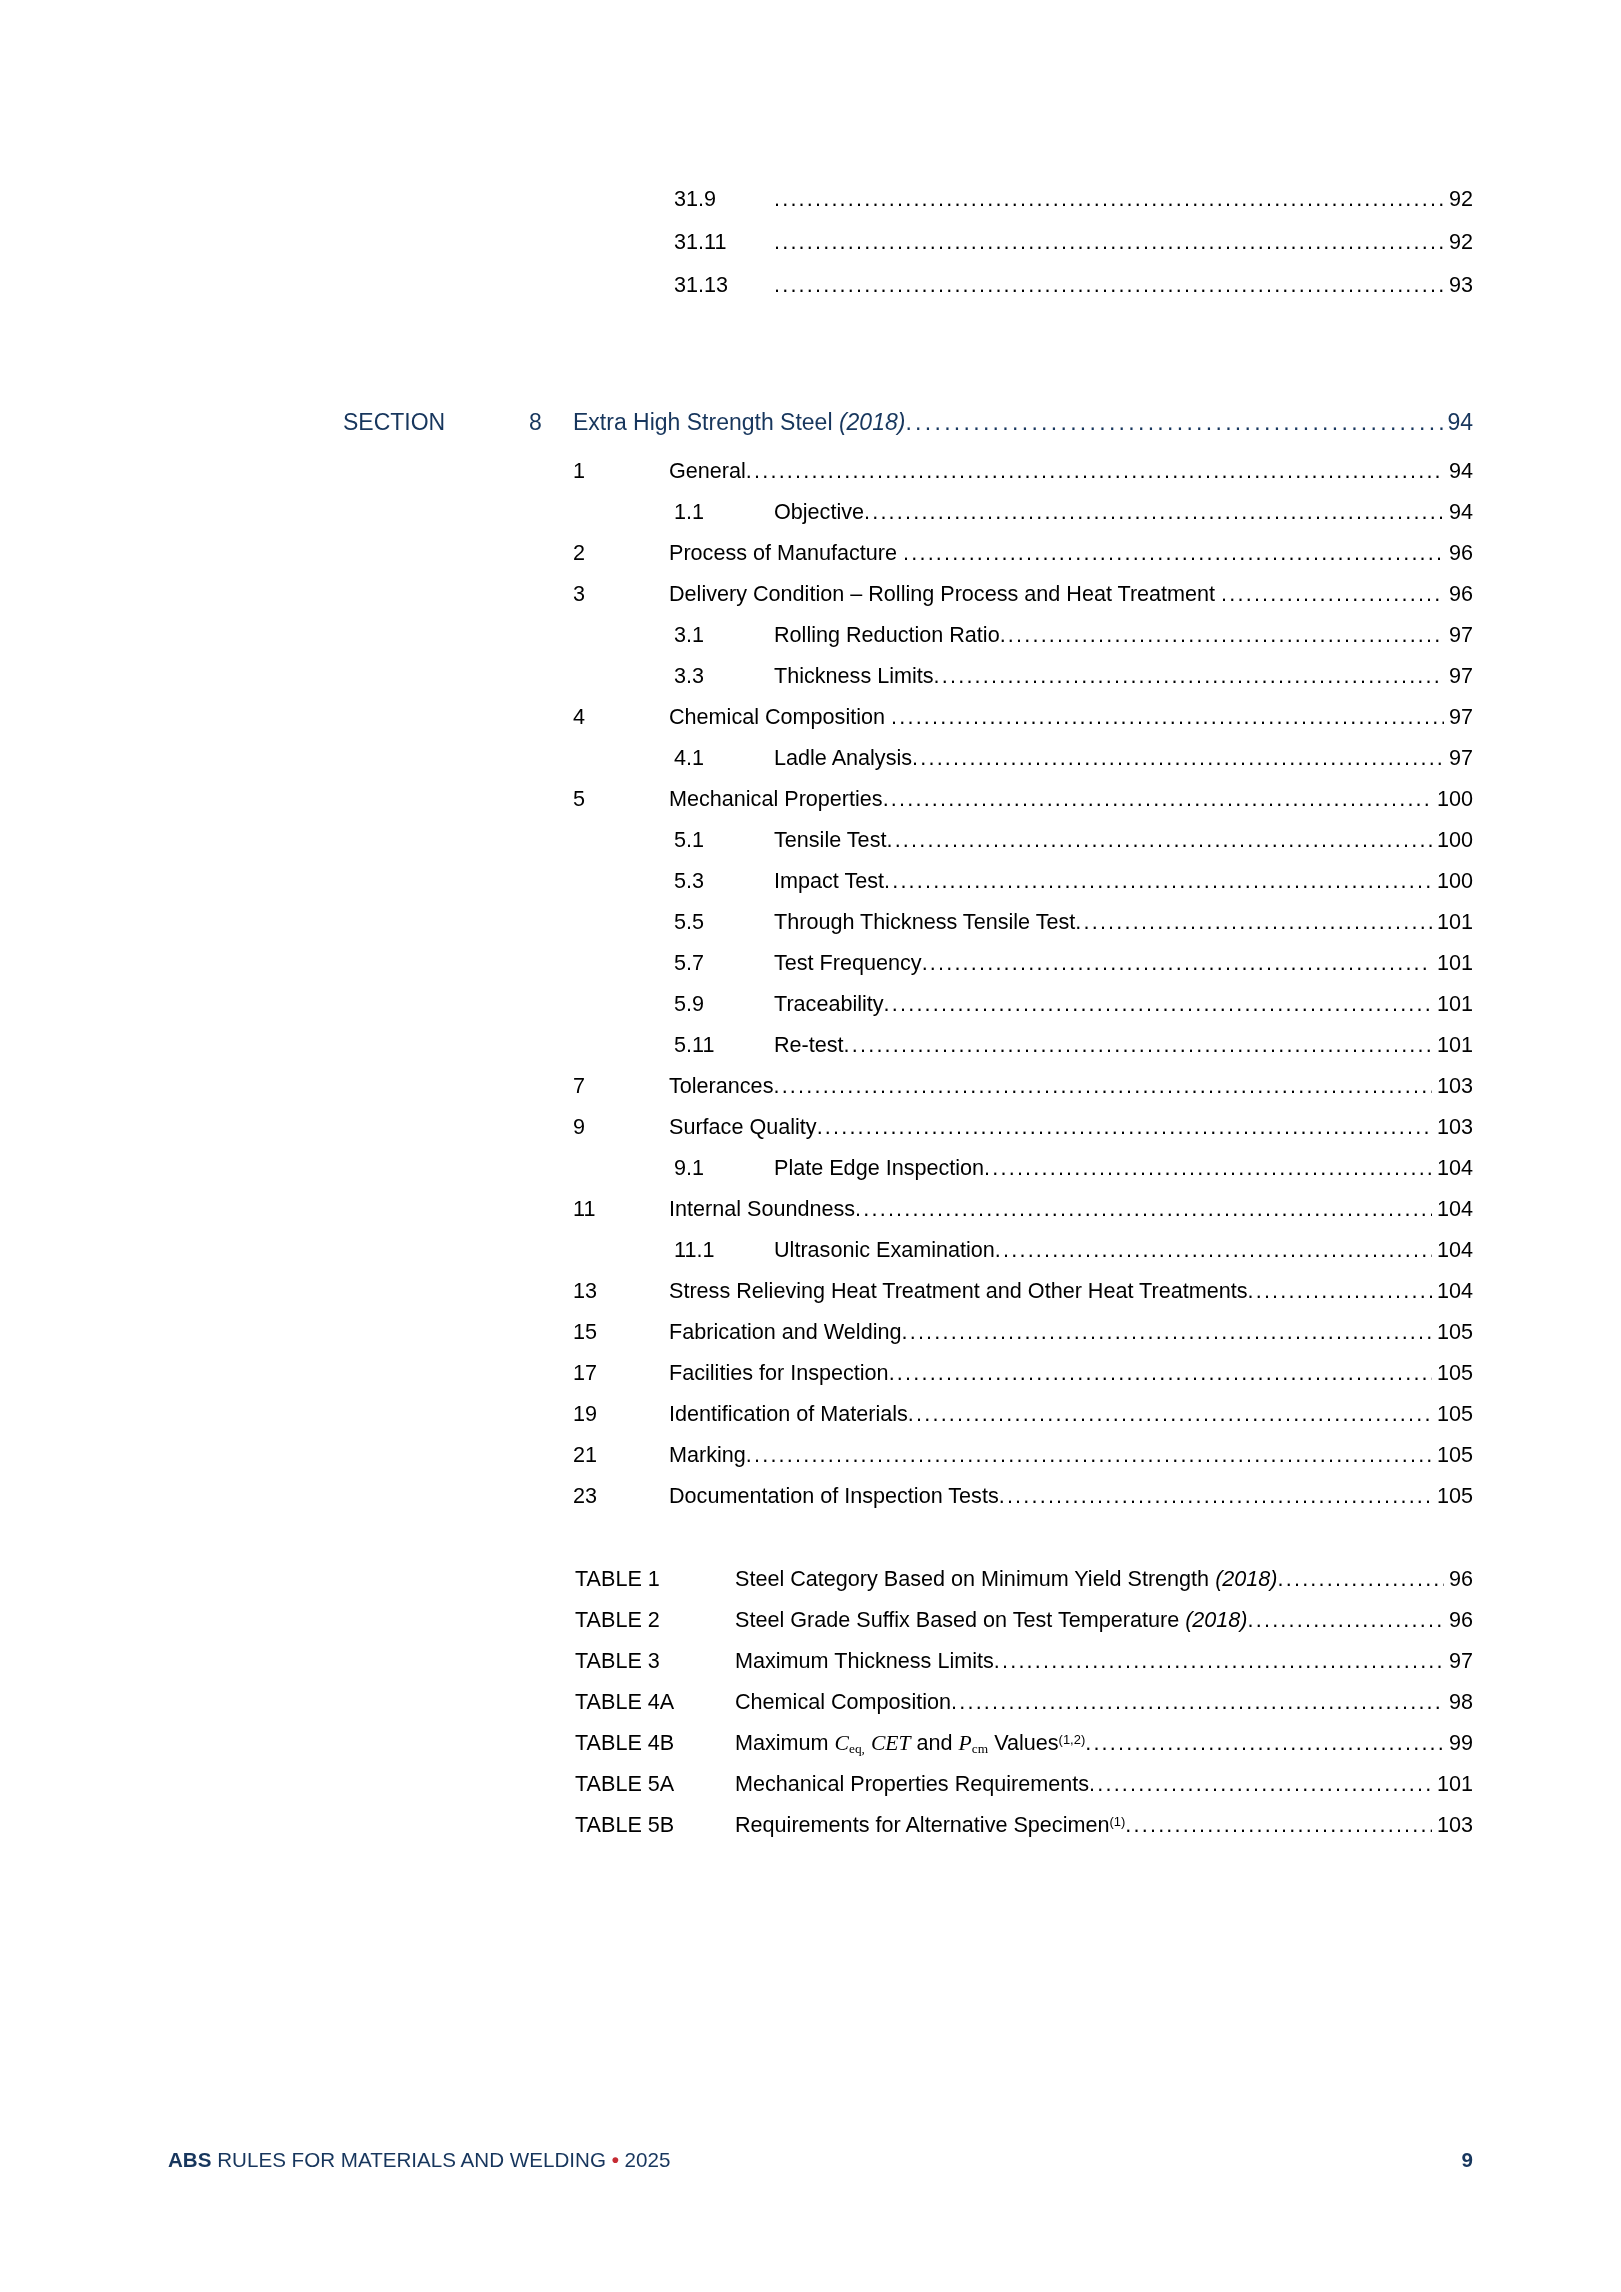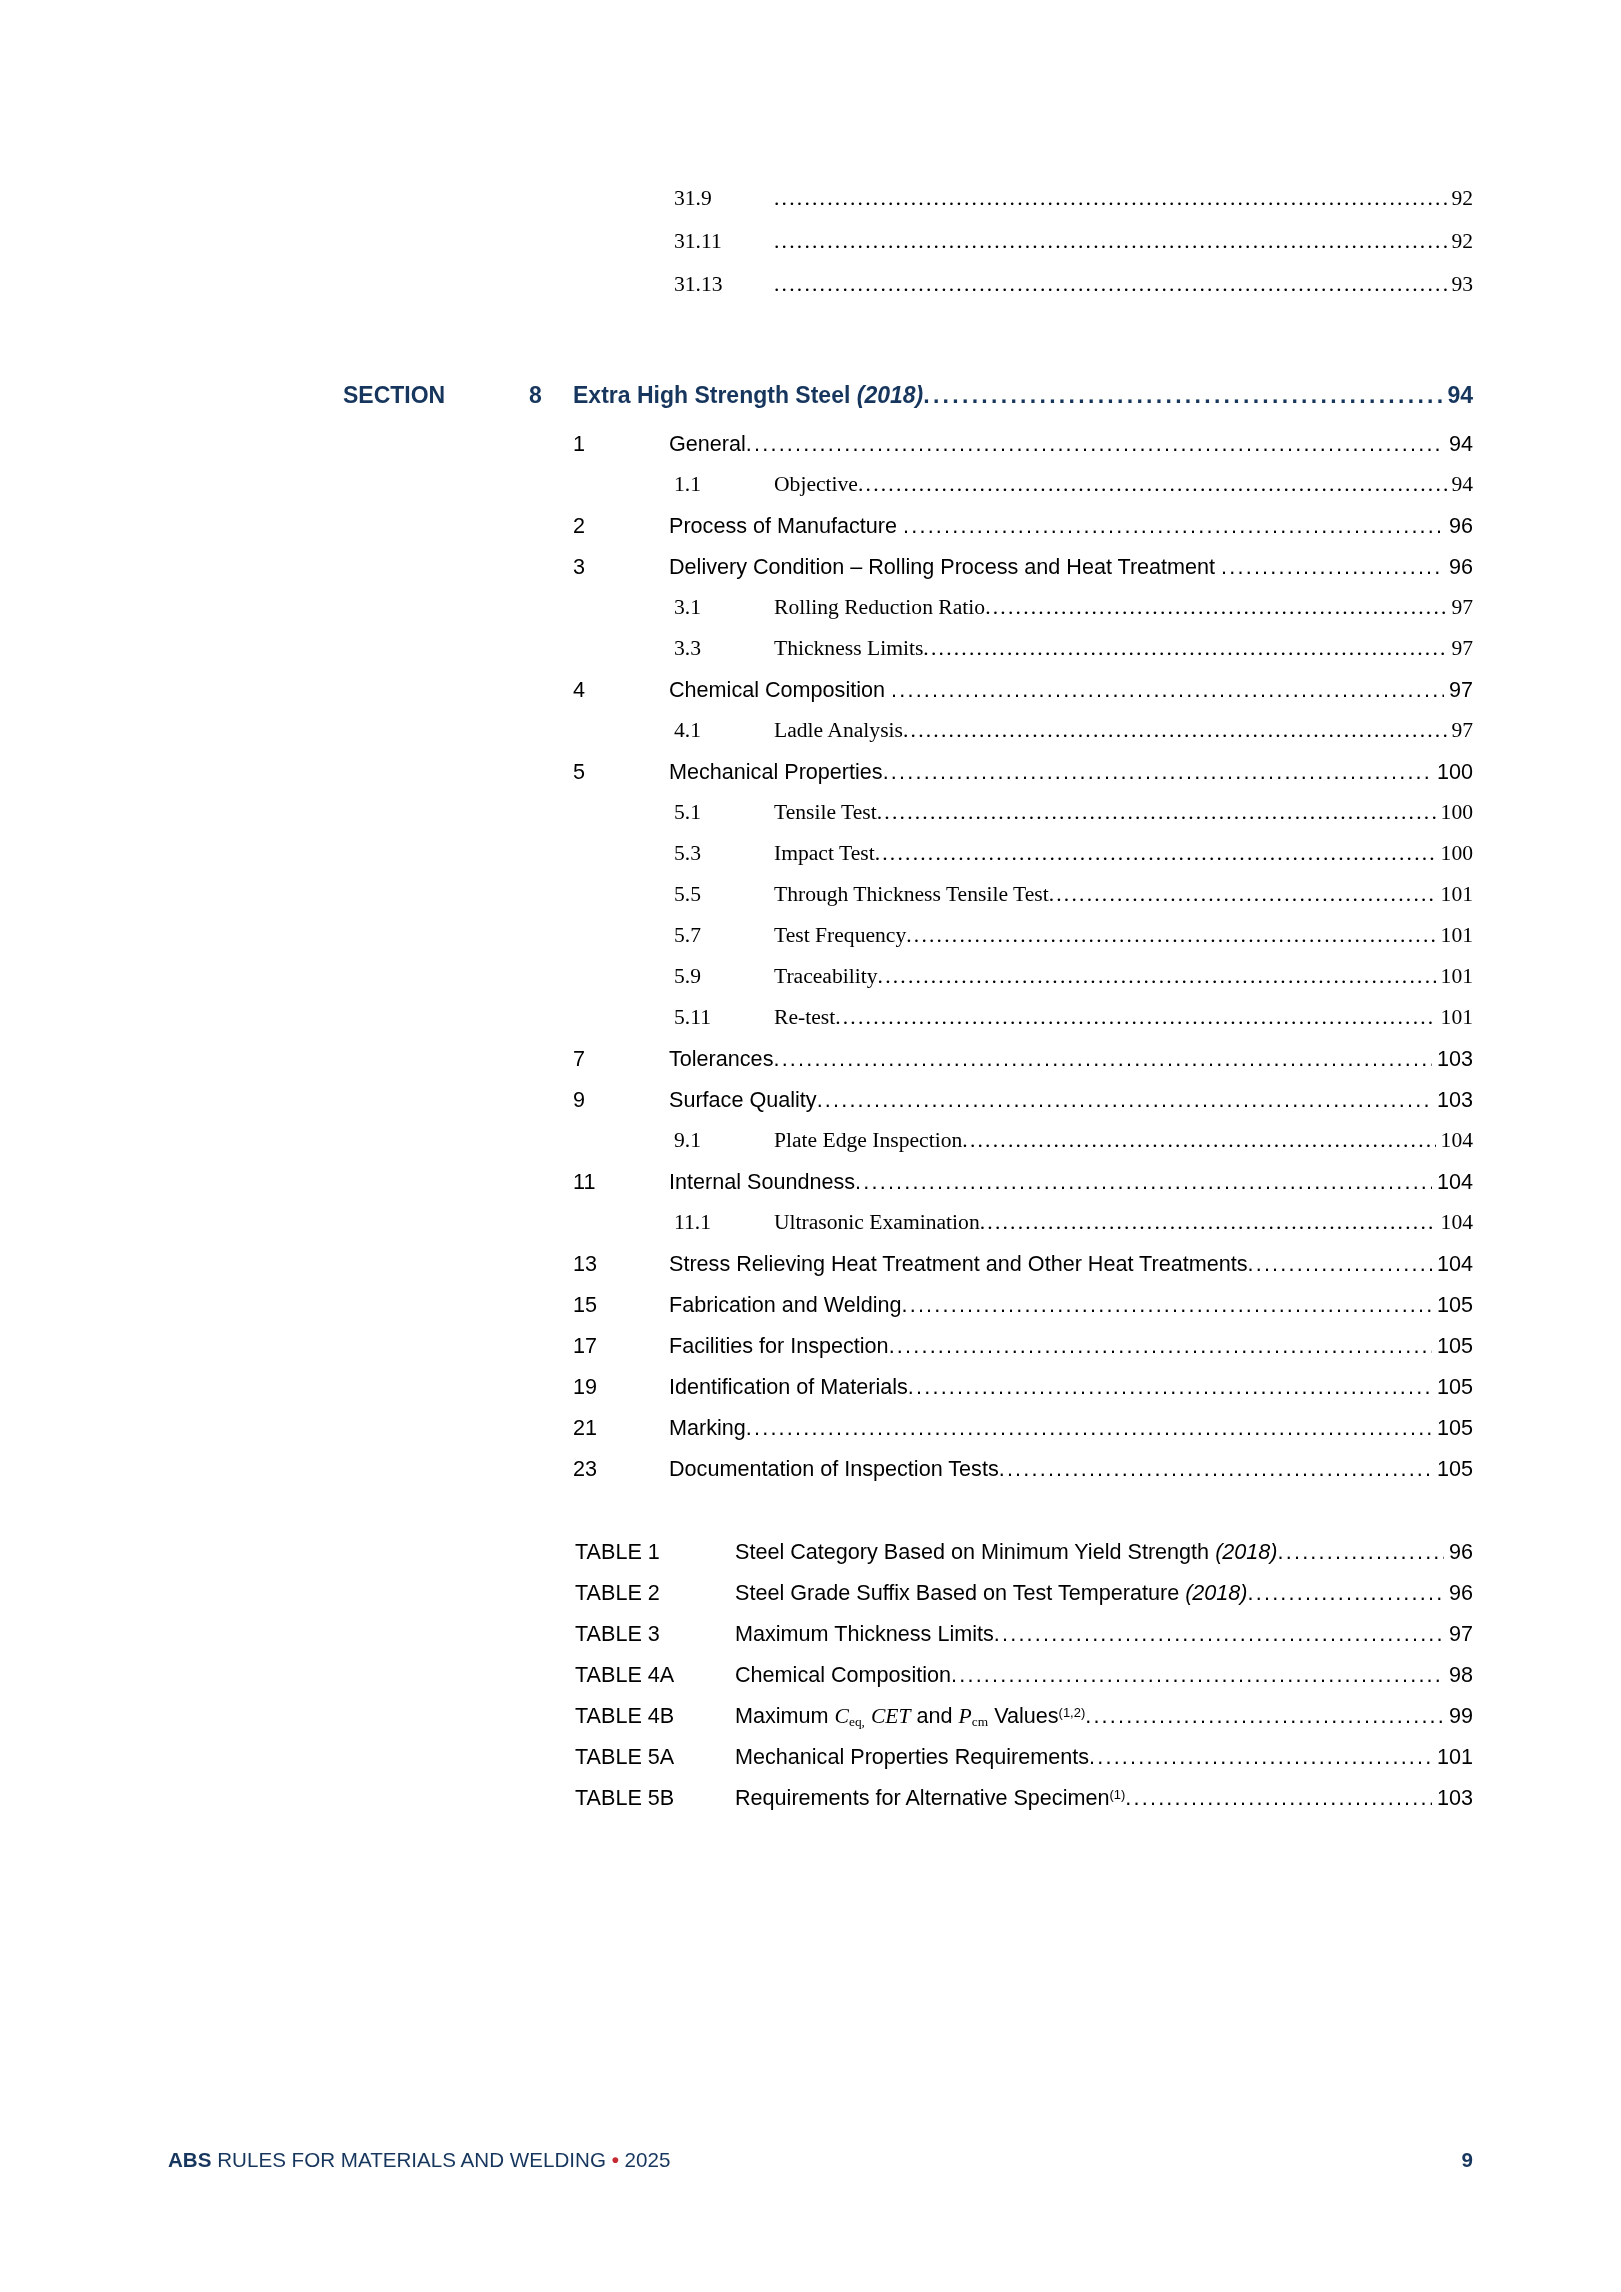--- a/index.html
+++ b/index.html
@@ -5,25 +5,25 @@
   html,body{margin:0;padding:0;}
   body{
     width:1621px;height:2293px;position:relative;background:#ffffff;
     font-family:"Liberation Sans", sans-serif;color:#000;overflow:hidden;
   }
   .toc{position:absolute;left:343px;top:186px;width:1130px;}
   .row{display:flex;align-items:baseline;height:41px;font-size:21.6px;line-height:25.5px;white-space:pre;}
   .intro-block .row{height:43px;}
   .row.l1{padding-left:230px;}
   .row.l1 .num{width:96px;flex:none;}
-  .row.l2{padding-left:331px;font-family:Liberation Serif, serif;}
+  .row.l2{padding-left:331px;}
   .row.l2 .num{width:100px;flex:none;}
   .row.tbl{padding-left:232px;}
   .row.tbl .num{width:160px;flex:none;margin-top:12px;}
-  .section-row{margin-top:68px;height:48px;font-size:23px;font-weight:bold;color:var(--navy,#17365d);}
+  .section-row{margin-top:95px;height:48px;font-size:23px;font-weight:normal;color:var(--navy,#17365d);}
   .section-row .sec-label{width:186px;flex:none;}
   .section-row .sec-num{width:44px;flex:none;}
   .tables-block{margin-top:30px;}
   .tables-block .row{height:41px;}
   .title{flex:none;}
   .dots{flex:1 1 auto;overflow:hidden;white-space:nowrap;}
   .dots::after{
     content:"..................................................................................................................................................................................................................................................................";
     letter-spacing:2.2px;
   }

